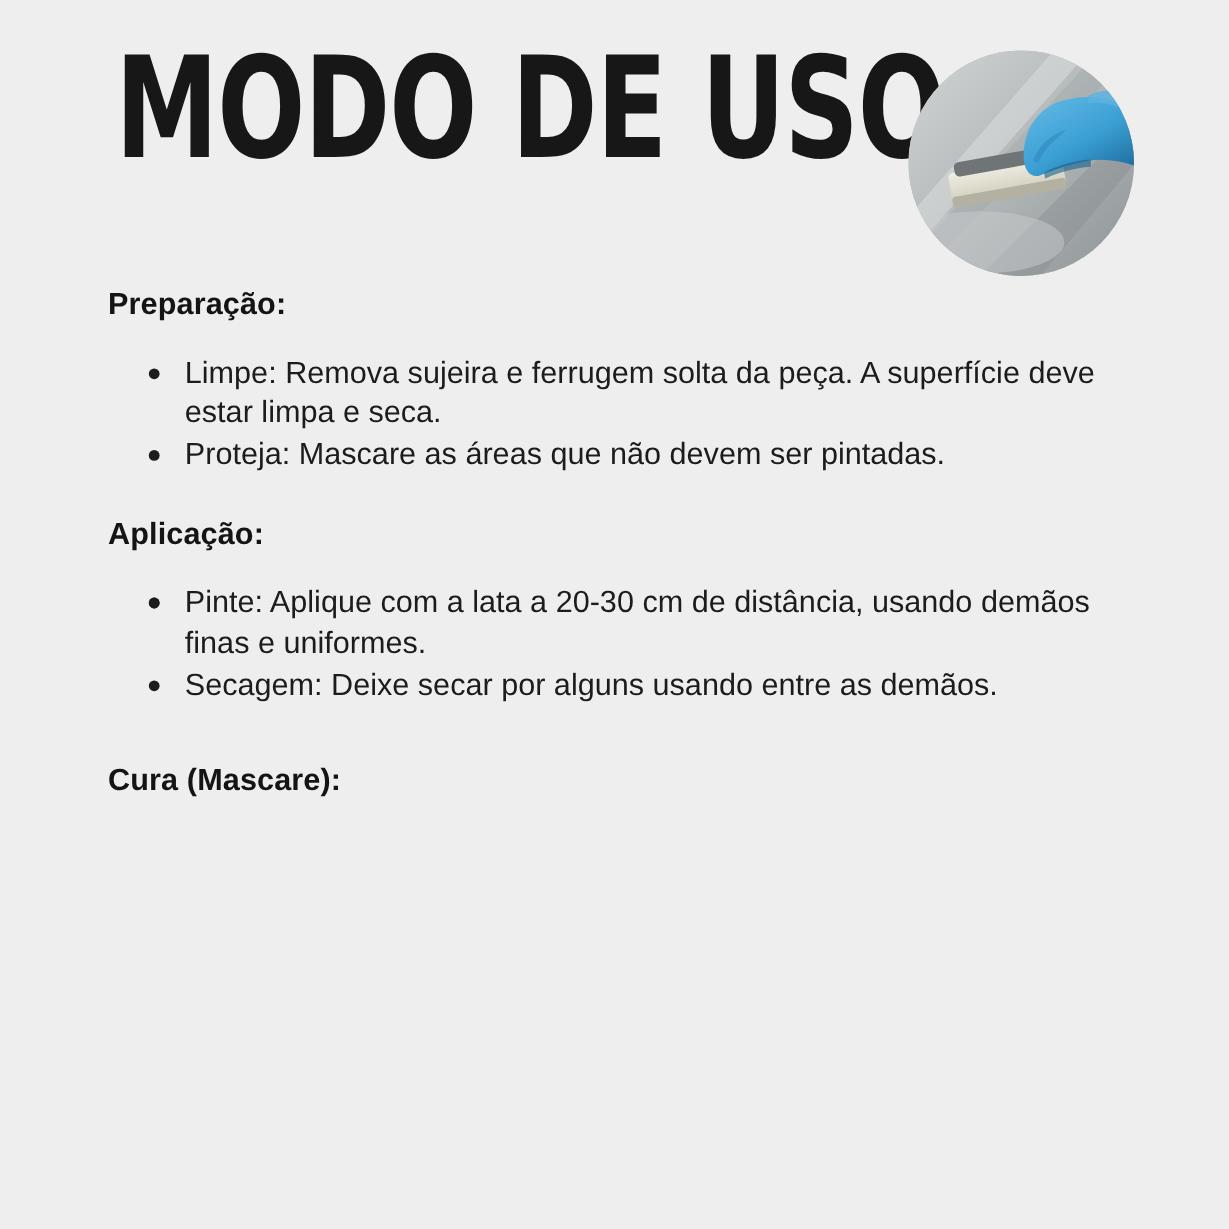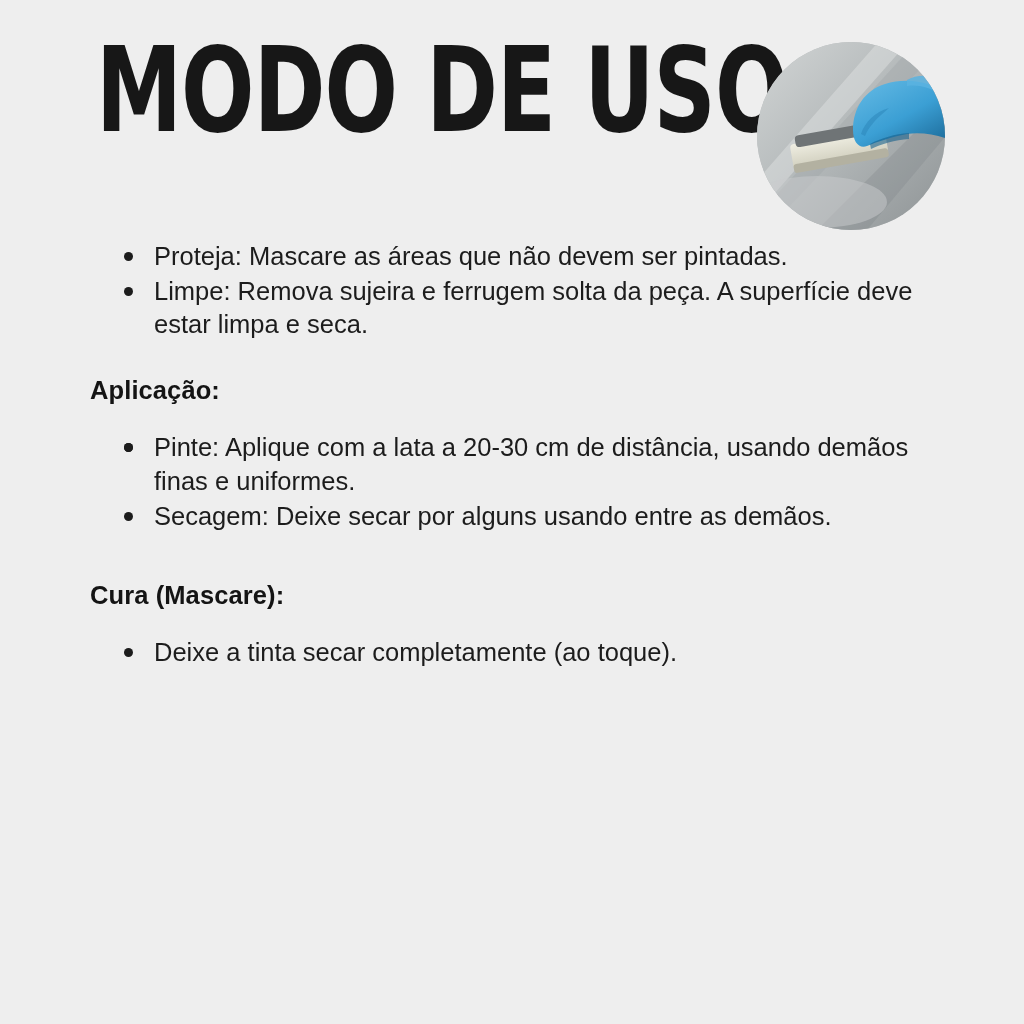--- a/index.html
+++ b/index.html
@@ -151,28 +151,29 @@
           <path d="M104 92 C108 80 118 70 132 66 C120 76 112 84 108 94 Z" fill="#2a83b8" opacity="0.5"></path>
           <path d="M113 102 C124 96 138 92 152 91 L152 97 C138 98 124 102 114 107 Z" fill="#17608c" opacity="0.6"></path>
         </g>
       </svg>
     </div>
   </div>
 
   <div class="content">
 
     <div class="section sec-prep">
+      <div class="section-heading">Preparação:</div>
       <ul class="bullets">
         <li>
           <span class="dot"></span>
-          <span>Proteja: Mascare as áreas que não devem ser pintadas.</span>
+          <span>Limpe: Remova sujeira e ferrugem solta da peça. A superfície deve estar limpa e seca.</span>
         </li>
         <li>
           <span class="dot"></span>
-          <span>Limpe: Remova sujeira e ferrugem solta da peça. A superfície deve estar limpa e seca.</span>
+          <span>Proteja: Mascare as áreas que não devem ser pintadas.</span>
         </li>
       </ul>
     </div>
 
     <div class="section sec-apl">
       <div class="section-heading">Aplicação:</div>
       <ul class="bullets">
         <li>
           <span class="dot"></span>
         </li>
@@ -182,22 +183,16 @@
         </li>
         <li>
           <span class="dot"></span>
           <span>Secagem: Deixe secar por alguns usando entre as demãos.</span>
         </li>
       </ul>
     </div>
 
     <div class="section sec-cura">
       <div class="section-heading">Cura (Mascare):</div>
-      <ul class="bullets">
-        <li>
-          <span class="dot"></span>
-          <span>Deixe a tinta secar completamente (ao toque).</span>
-        </li>
-      </ul>
     </div>
 
   </div>
 </div>
 
 </body></html>

